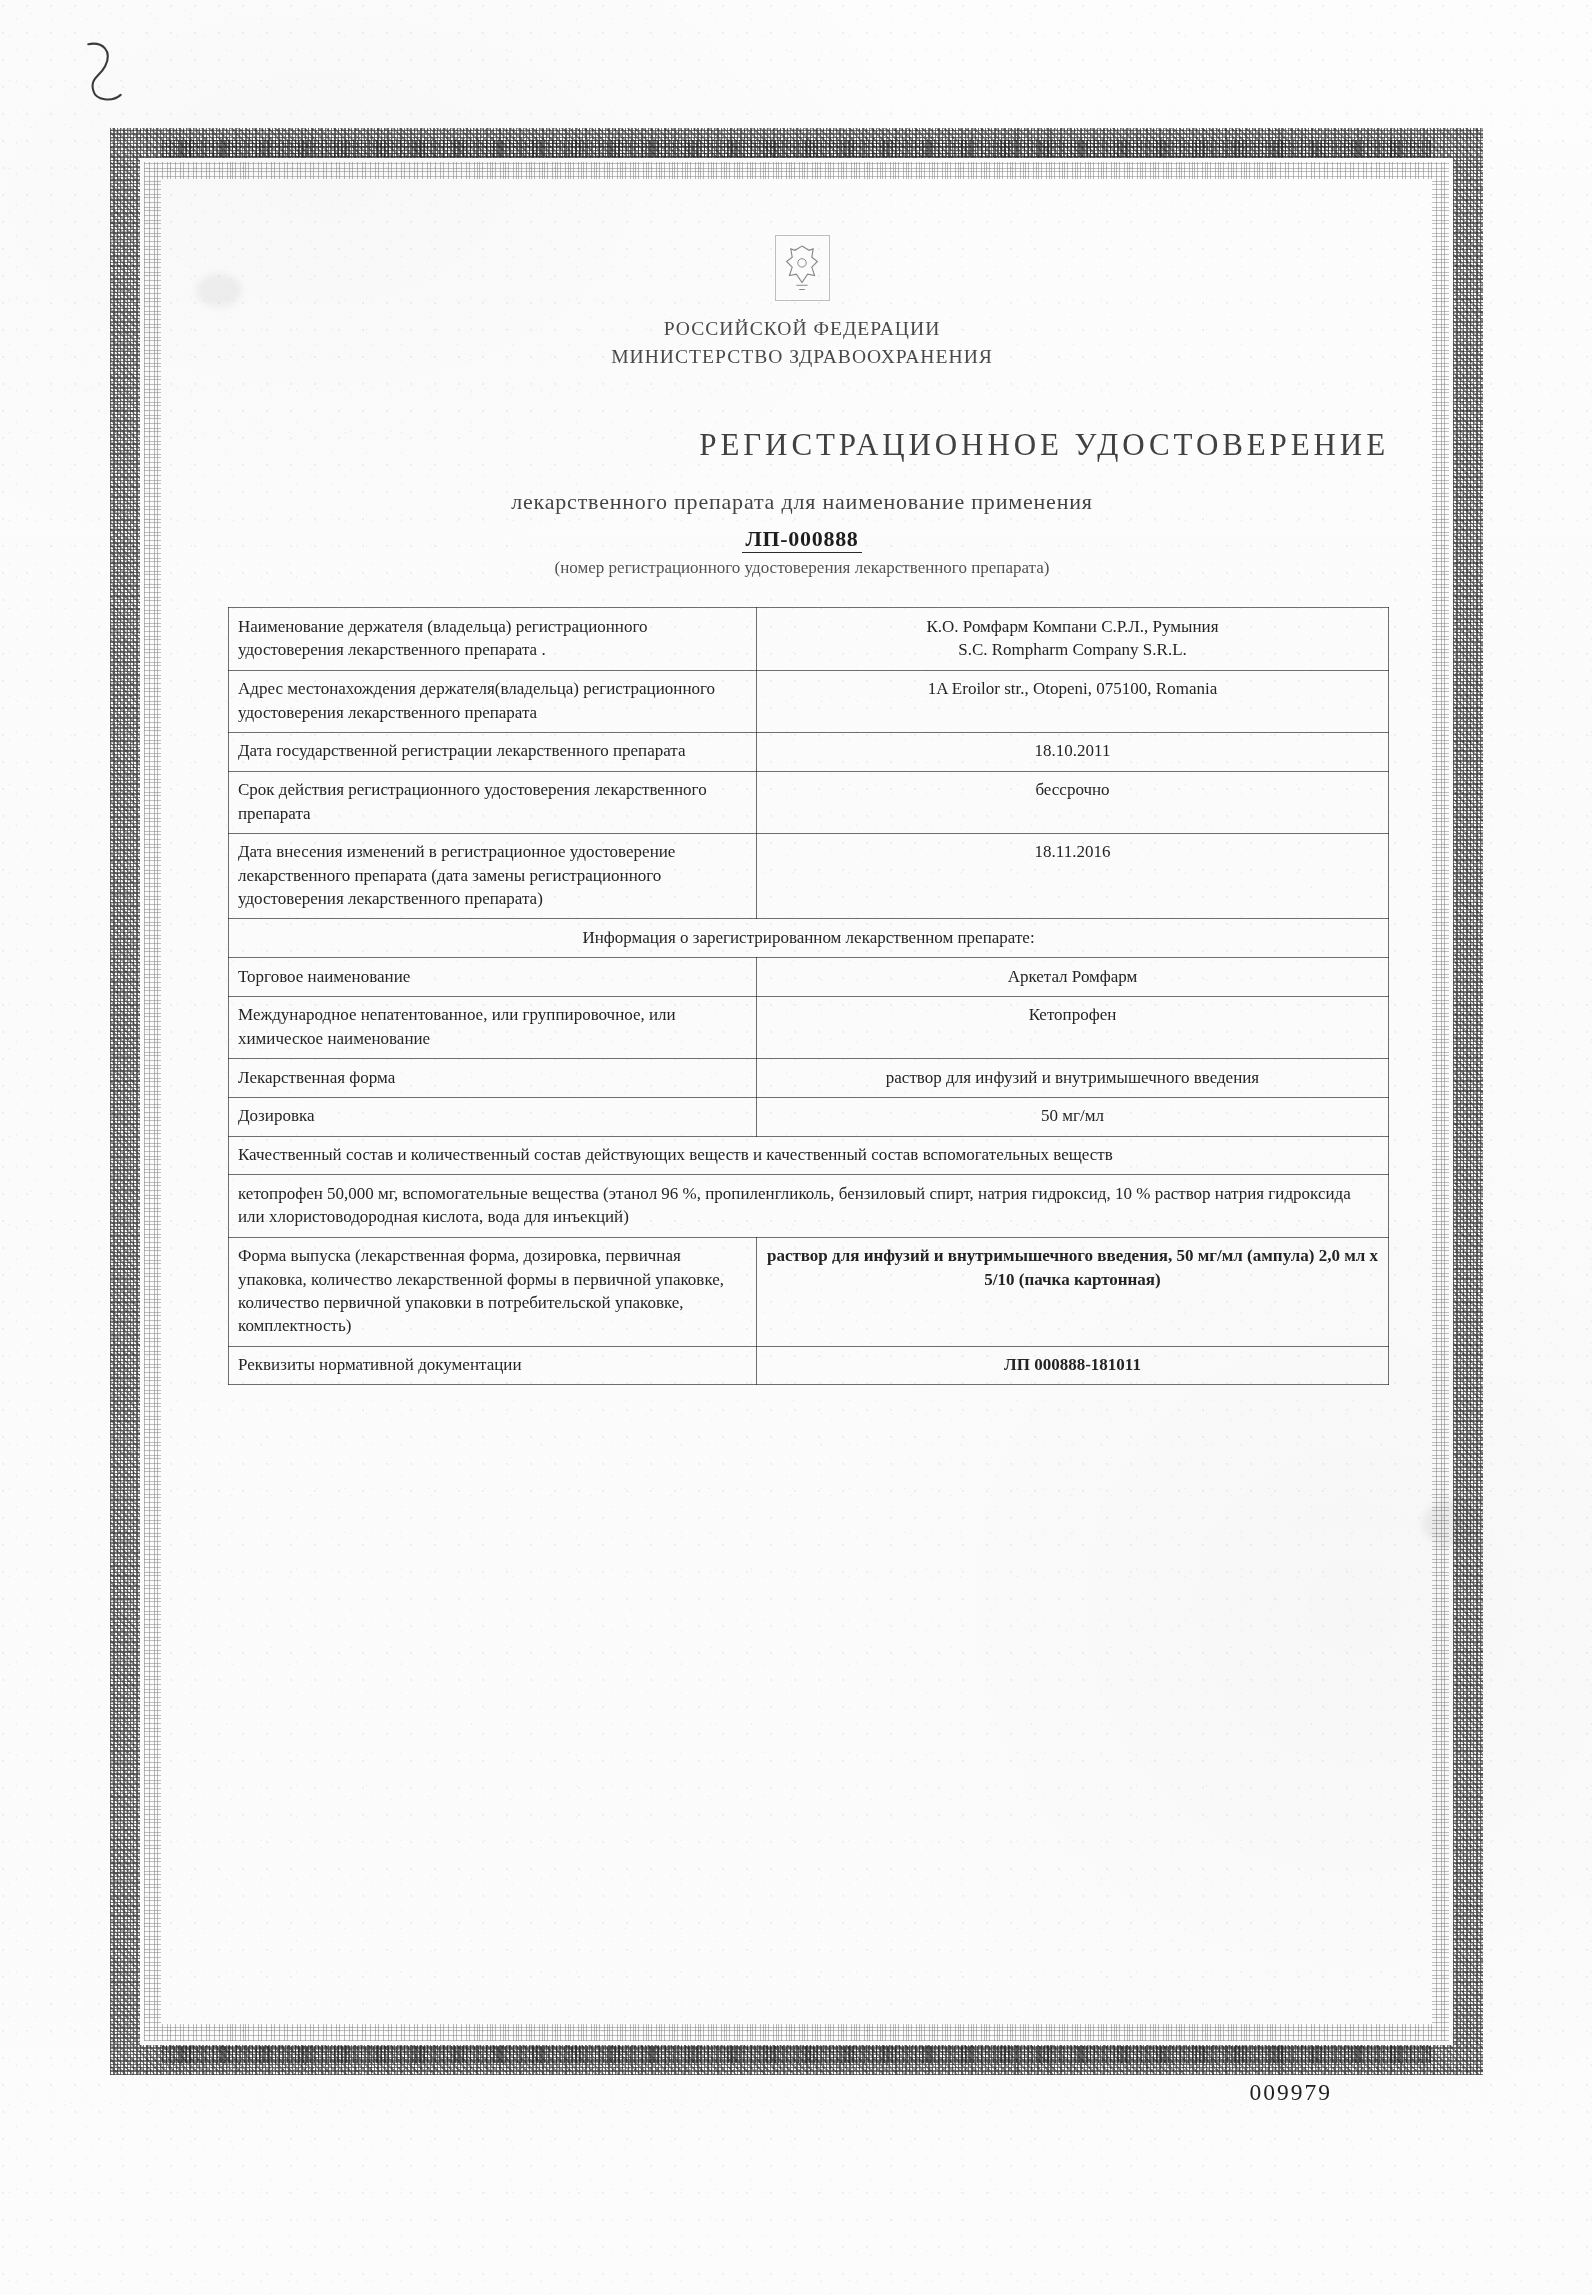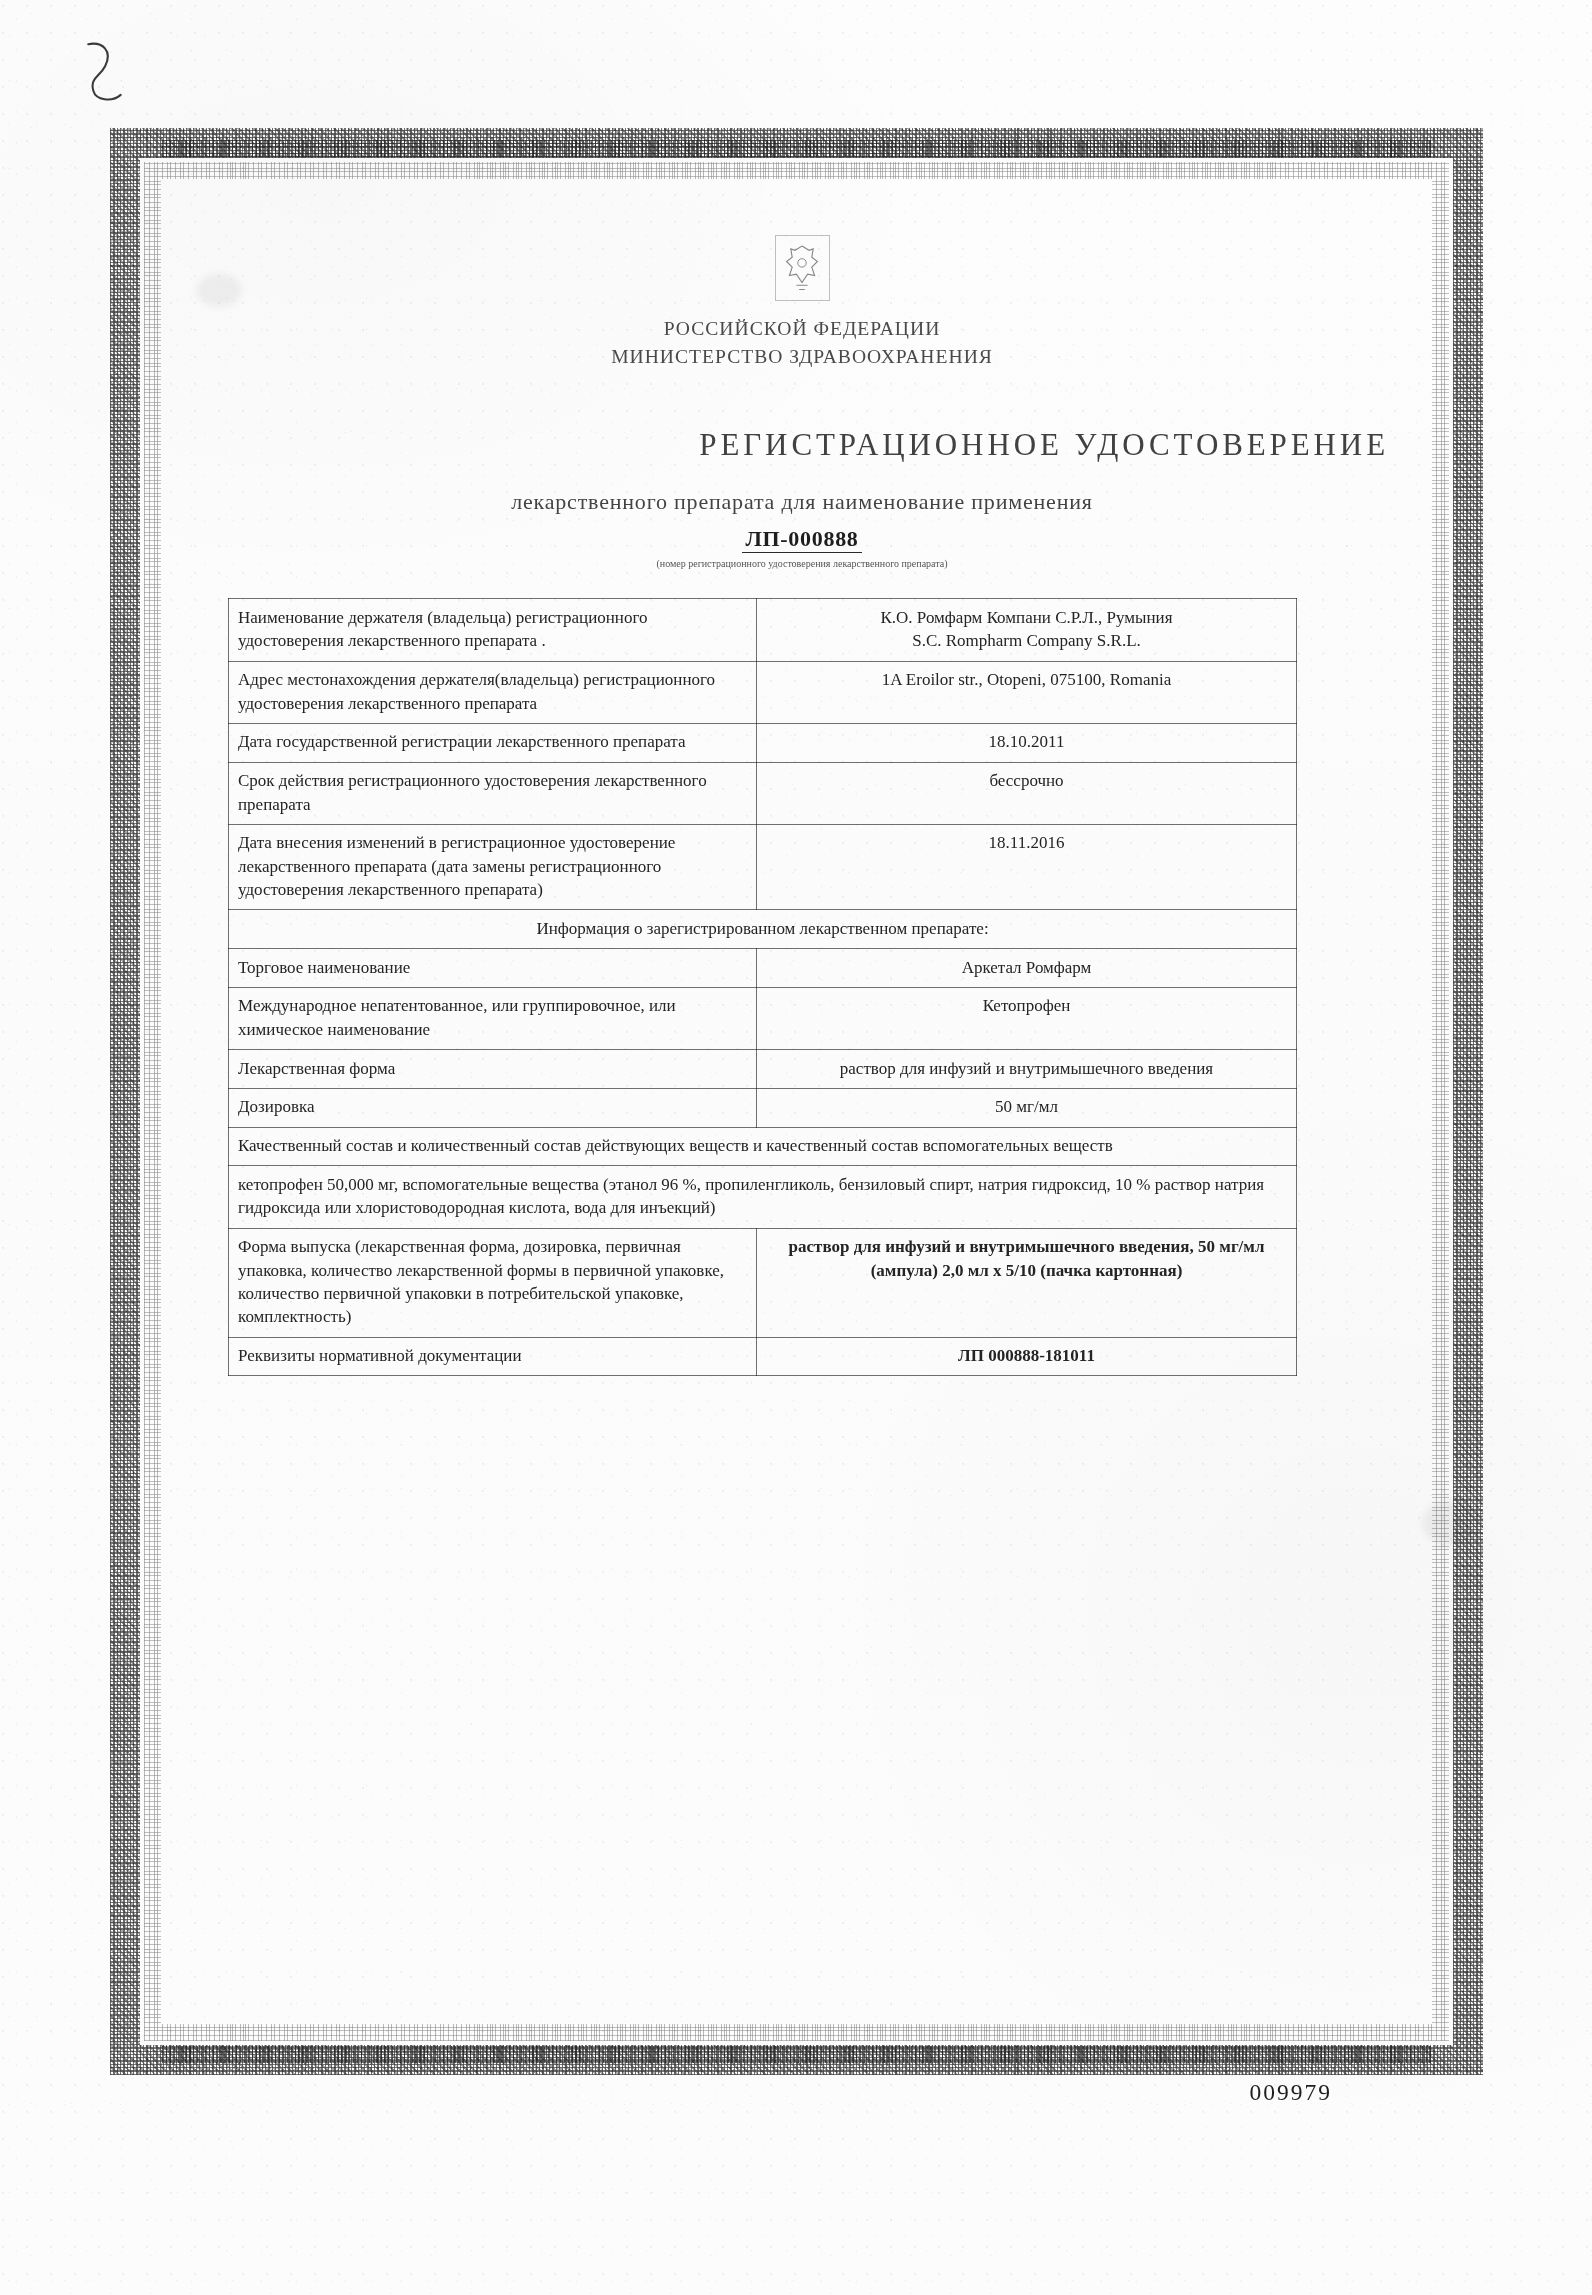--- a/index.html
+++ b/index.html
@@ -156,31 +156,31 @@
     letter-spacing: 0.7px;
     color: #1e1e1e;
     margin-top: 11px;
   }
   .doc-number span {
     border-bottom: 1.3px solid #2a2a2a;
     padding: 0 3.9px 1.3px 3.9px;
   }
   .doc-number-caption {
     text-align: center;
-    font-size: 10px;
+    font-size: 17px;
     color: #3b3b3b;
     opacity: 0.88;
     margin-top: 6.5px;
     margin-bottom: 29px;
   }
 
   
   table.cert {
     border-collapse: collapse;
-    width: 1069px;
+    width: 1161px;
     margin: 0 0 0 13px;
     table-layout: fixed;
   }
   table.cert td {
     border: 0.7px solid rgba(25,25,25,0.62);
     padding: 6.5px 9px 7.8px 9px;
     font-size: 17px;
     line-height: 1.38;
     vertical-align: top;
     color: #242424;

